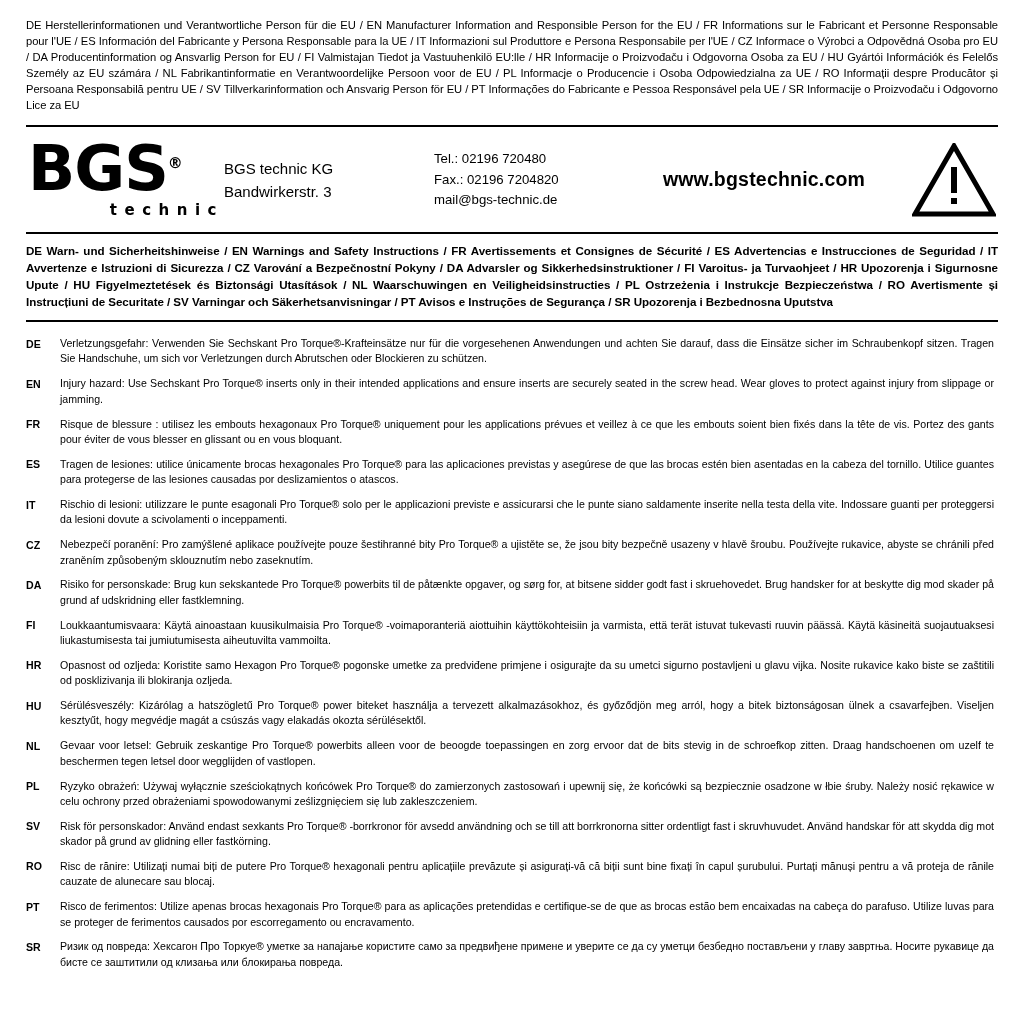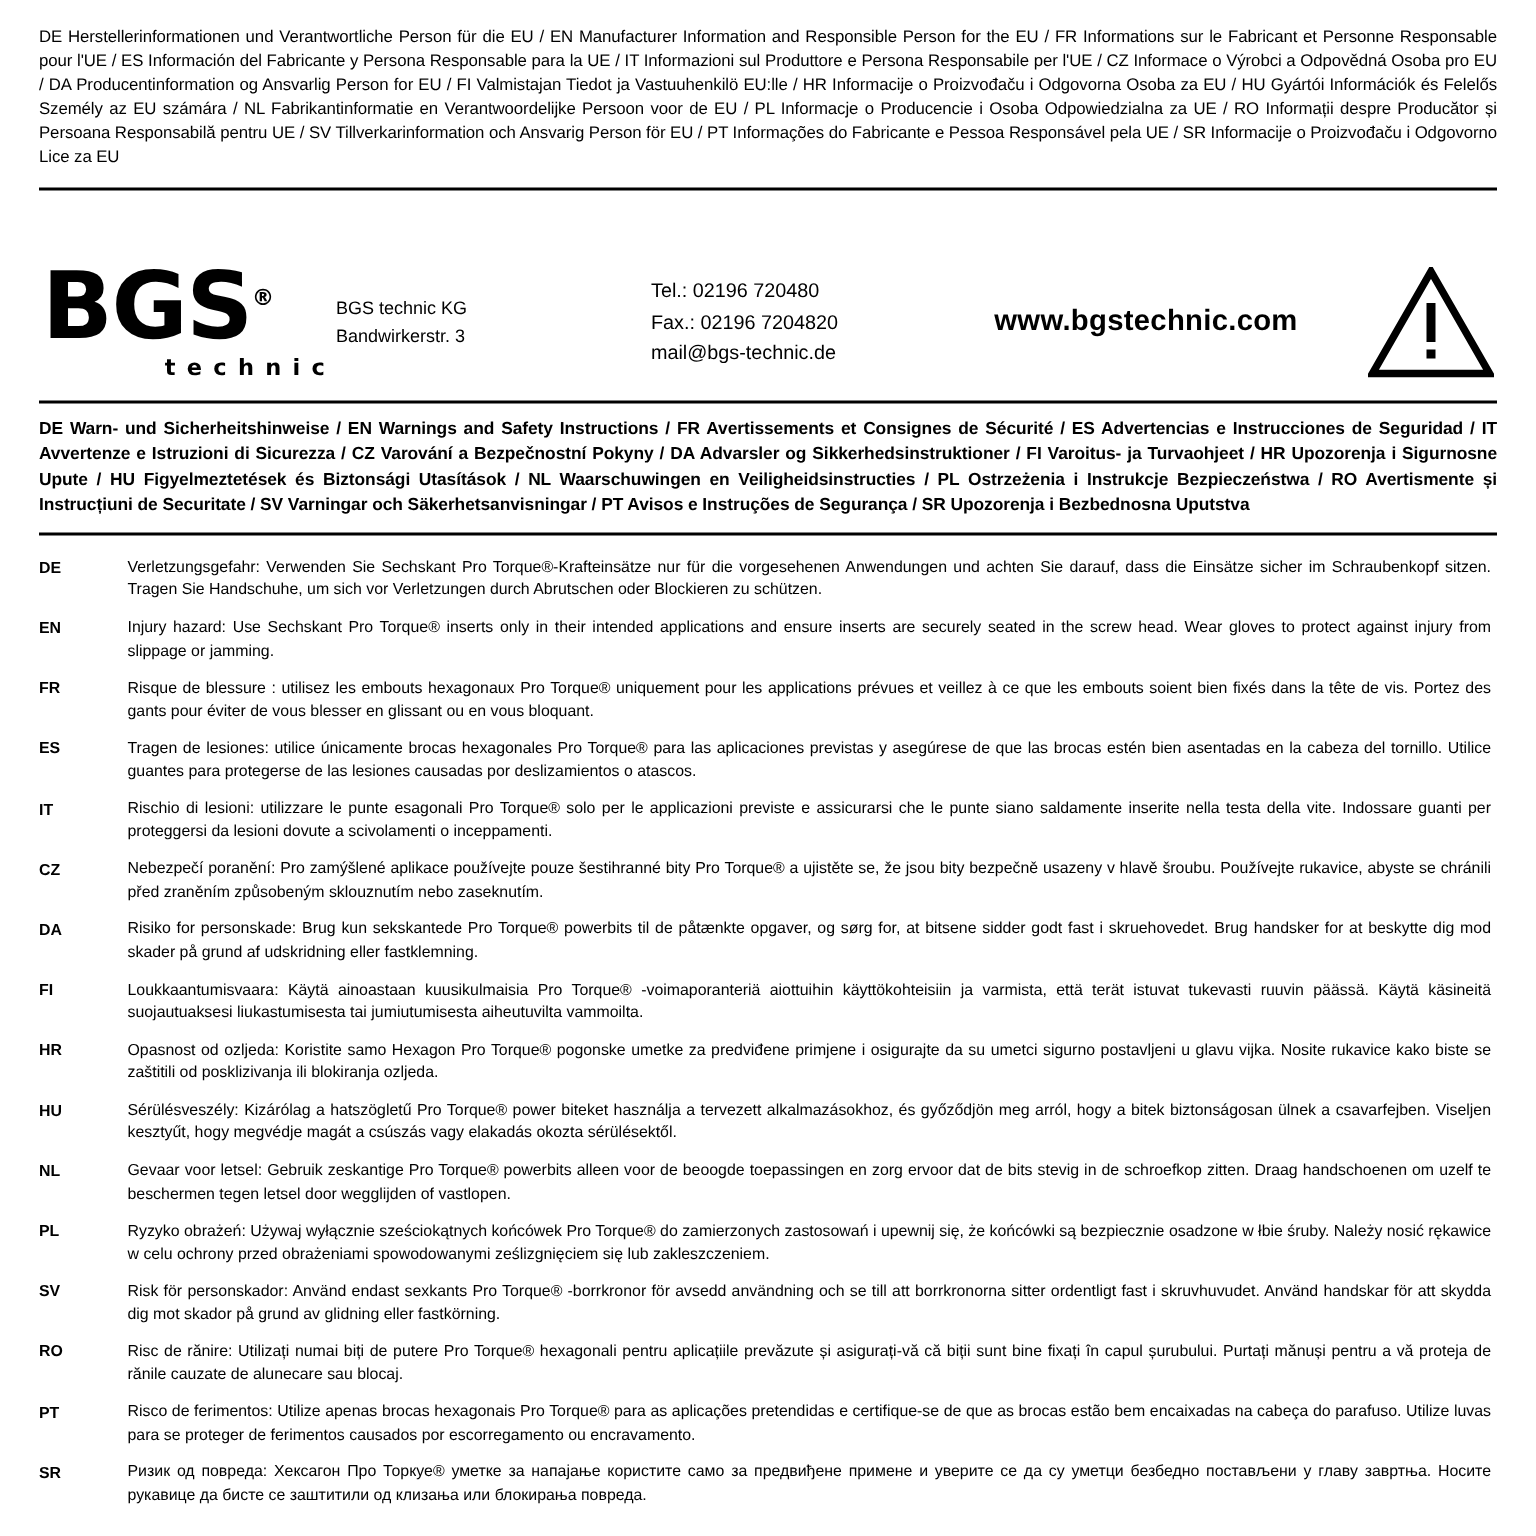--- a/index.html
+++ b/index.html
@@ -39,21 +39,20 @@
     margin: 0;
   }
   .rule-top { margin-top: 6px; }
 
   
   .company-band {
     display: flex;
     align-items: center;
     height: 105px;
     padding: 0 2px;
-    margin-top: 35px;
   }
   .logo-wrap {
     width: 196px;
     flex: 0 0 196px;
     display: flex;
     flex-direction: column;
     justify-content: center;
   }
   .logo-main {
     position: relative;
@@ -72,21 +71,21 @@
     font-size: 15px;
     font-weight: bold;
     letter-spacing: 7.5px;
     margin-top: 2px;
     padding-left: 44px;
     font-family: "DejaVu Sans", sans-serif;
     text-align: right;
   }
   .addr-block {
     flex: 0 0 210px;
-    font-size: 12px;
+    font-size: 15px;
     line-height: 1.55;
   }
   .contact-block {
     flex: 0 0 210px;
     font-size: 13.2px;
     line-height: 1.55;
   }
   .web-block {
     flex: 1 1 auto;
     text-align: center;
@@ -112,21 +111,20 @@
     letter-spacing: -0.05px;
   }
 
   
   .body-list {
     margin-top: 14px;
   }
   .entry {
     display: flex;
     margin-bottom: 9.5px;
-    gap: 25px;
   }
   .entry-code {
     flex: 0 0 34px;
     font-size: 10.6px;
     font-weight: bold;
     line-height: 1.45;
     padding-top: 0.5px;
   }
   .entry-text {
     flex: 1 1 auto;

